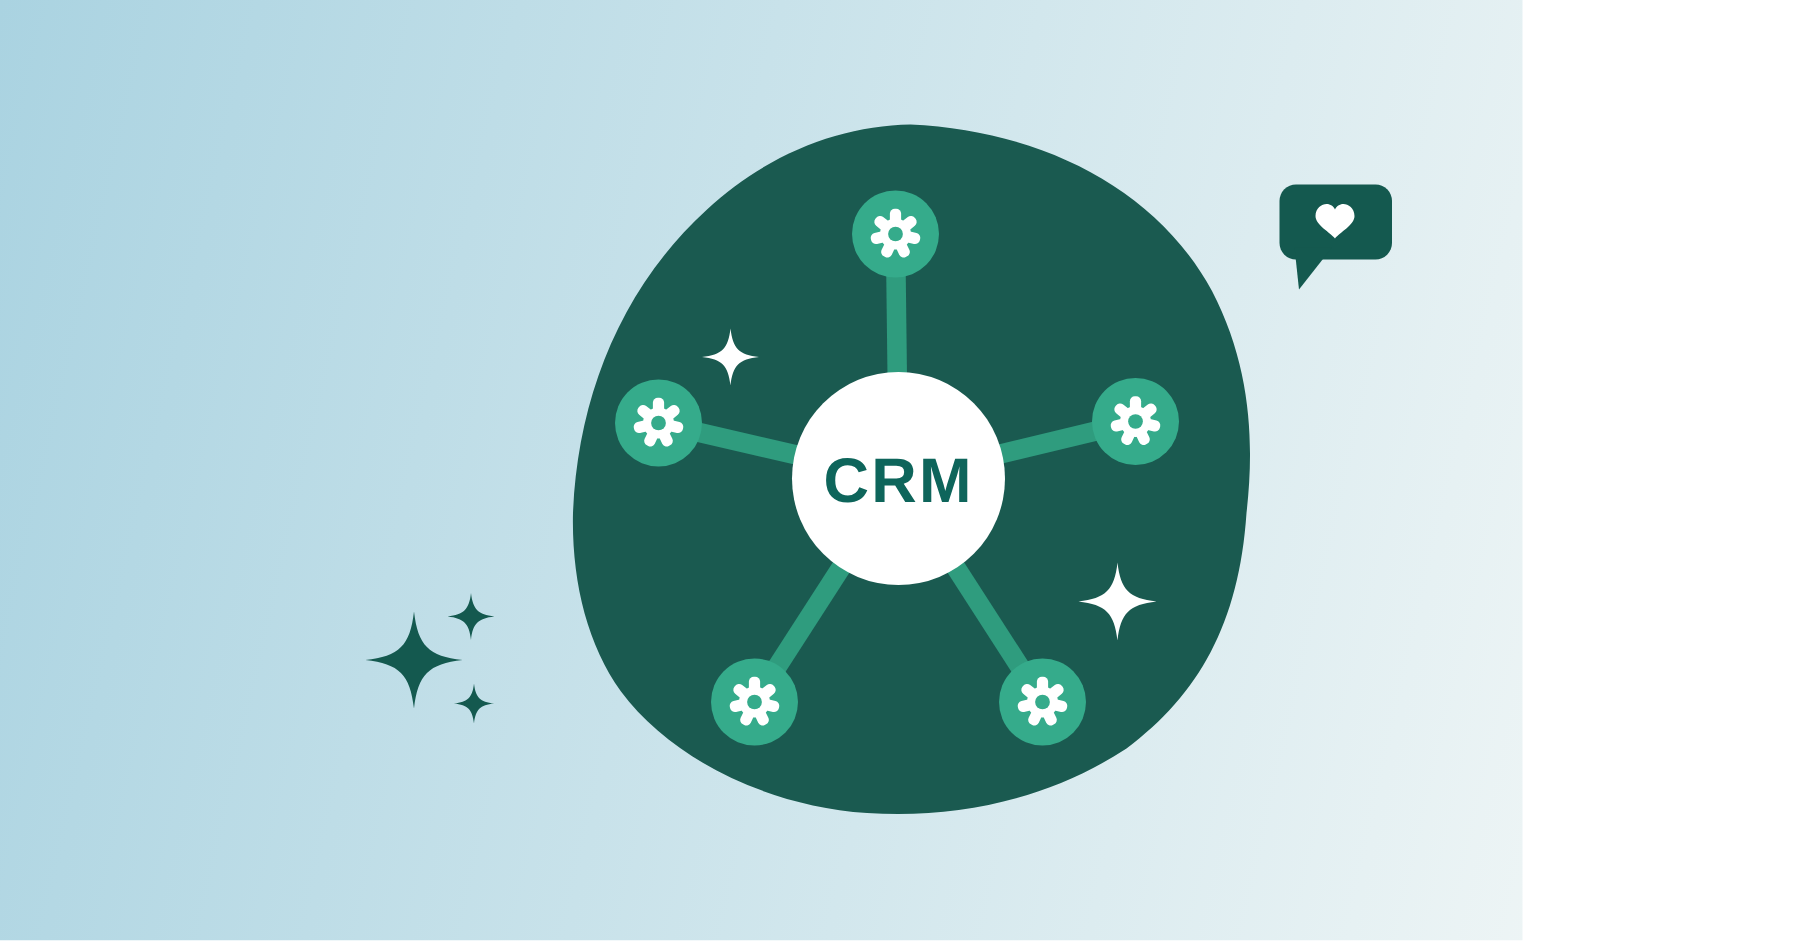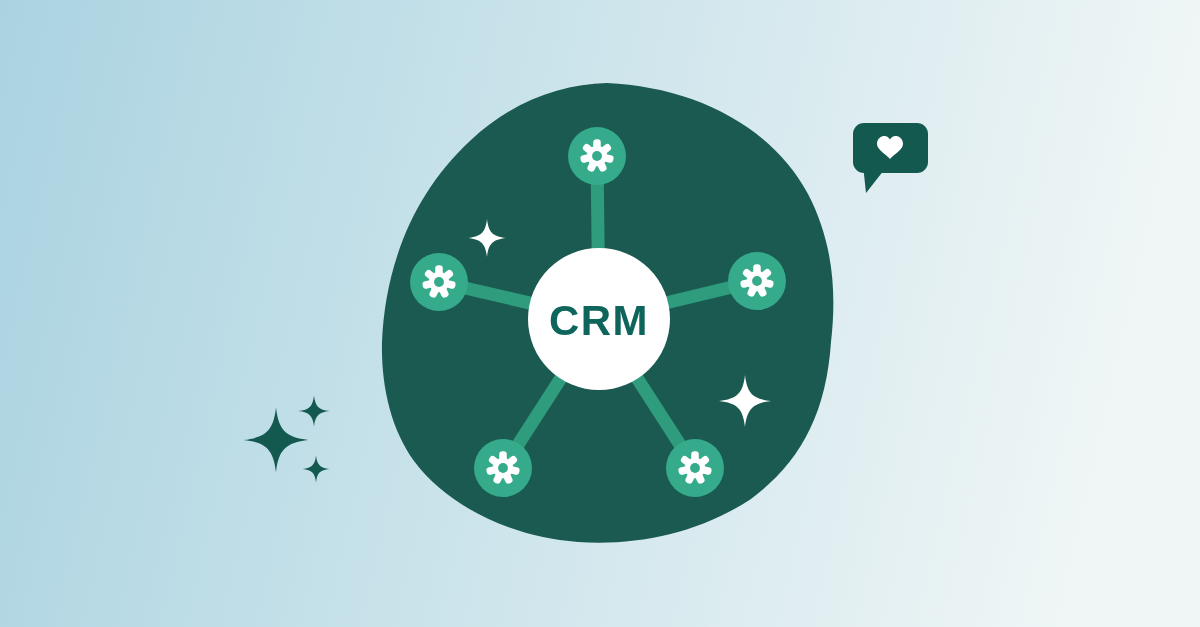--- a/index.html
+++ b/index.html
@@ -3,21 +3,21 @@
 <meta charset="utf-8">
 <style>
   html, body {
     margin: 0;
     padding: 0;
     background: #ffffff;
     font-family: "Liberation Sans", sans-serif;
   }
   .canvas {
     position: relative;
-    width: 1200px;
+    width: 1015px;
     height: 627px;
     overflow: hidden;
   }
   .canvas svg {
     display: block;
     width: 1200px;
     height: 627px;
   }
   .hub-label {
     font-family: "Liberation Sans", "DejaVu Sans", sans-serif;

